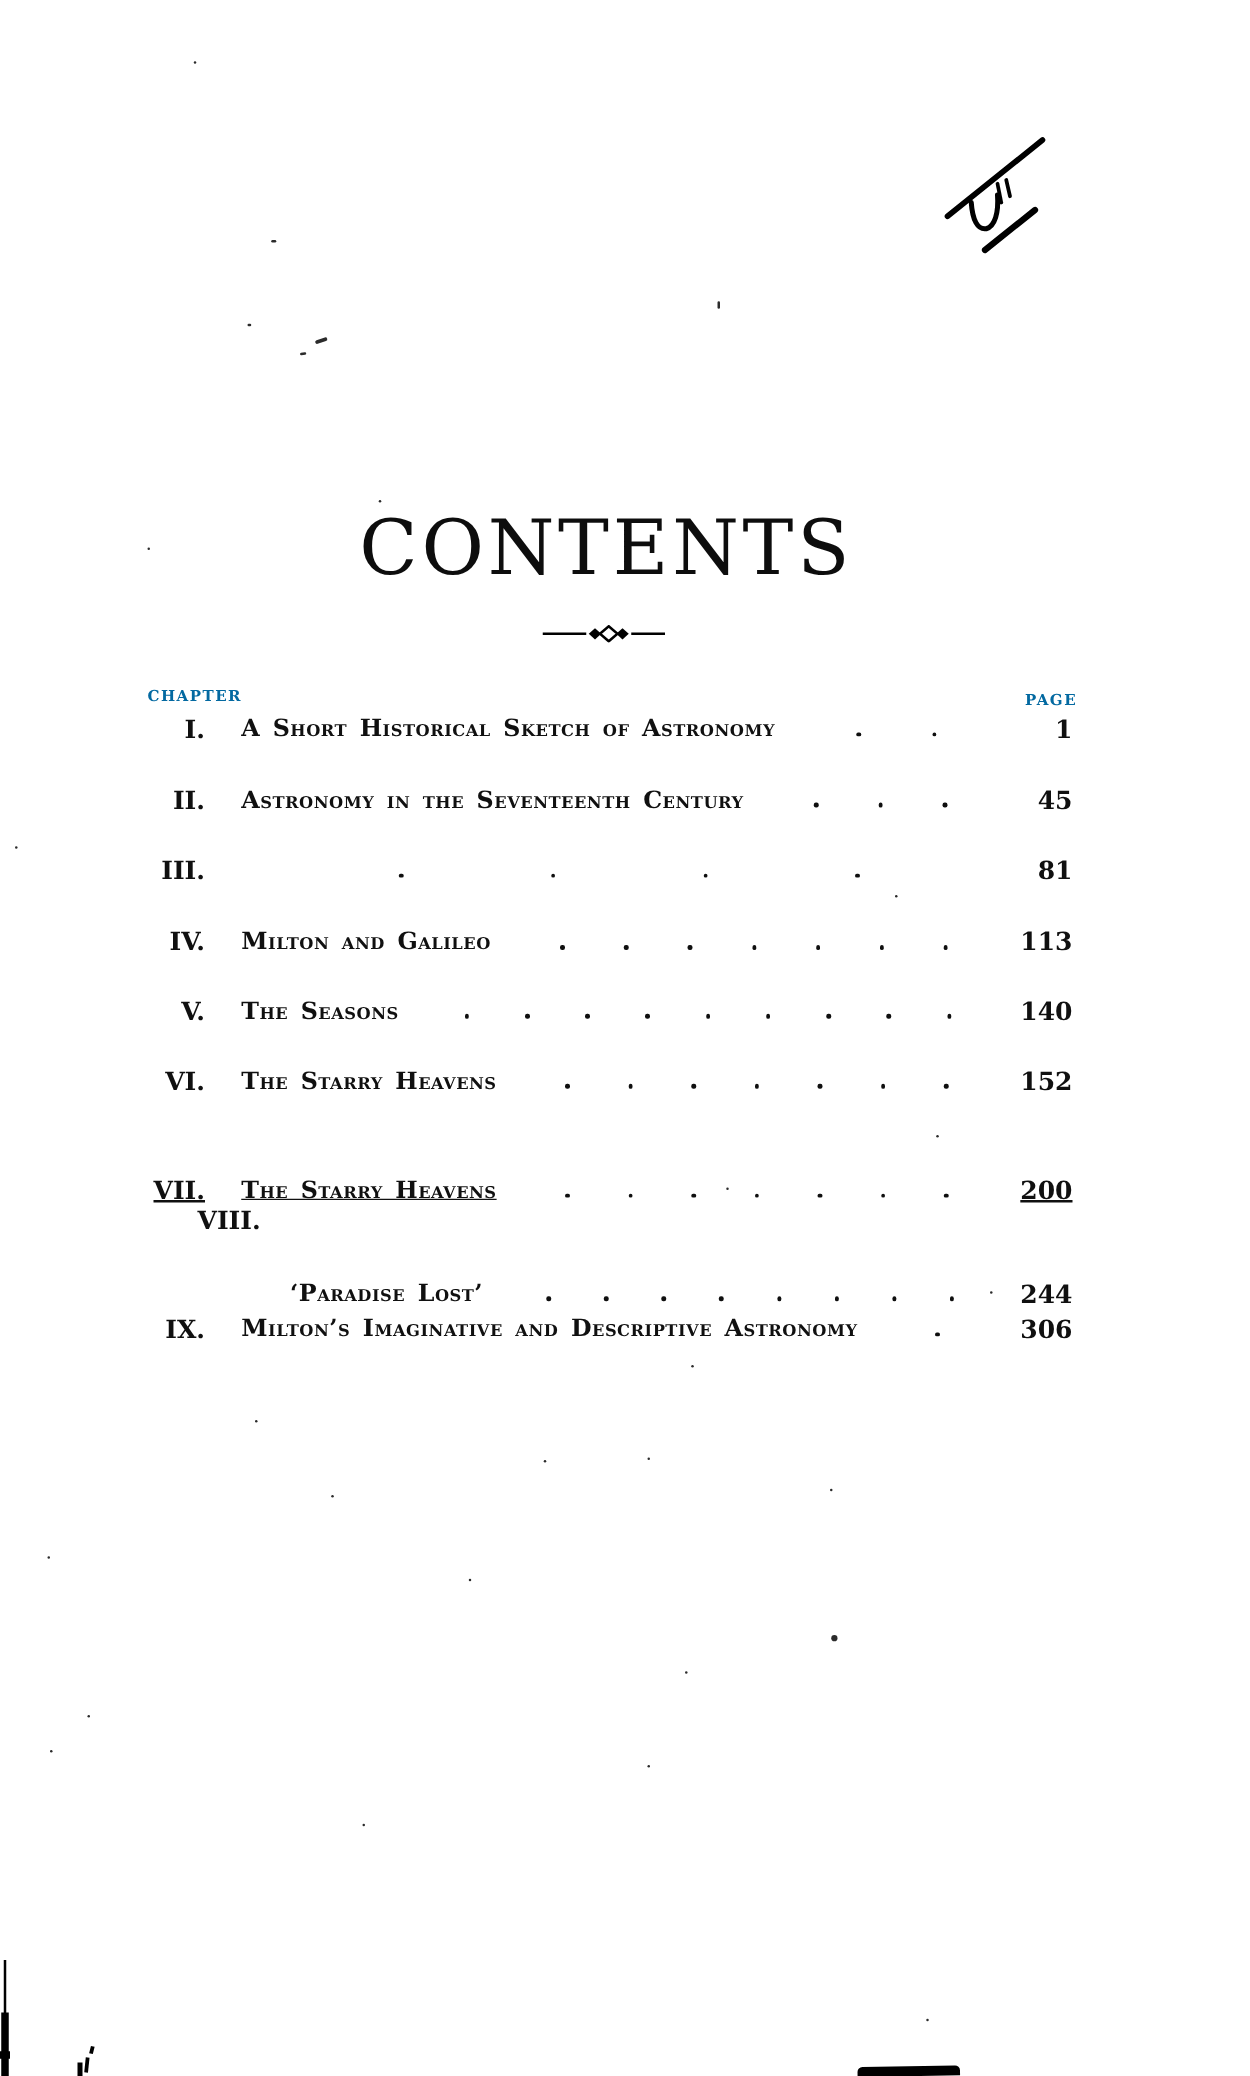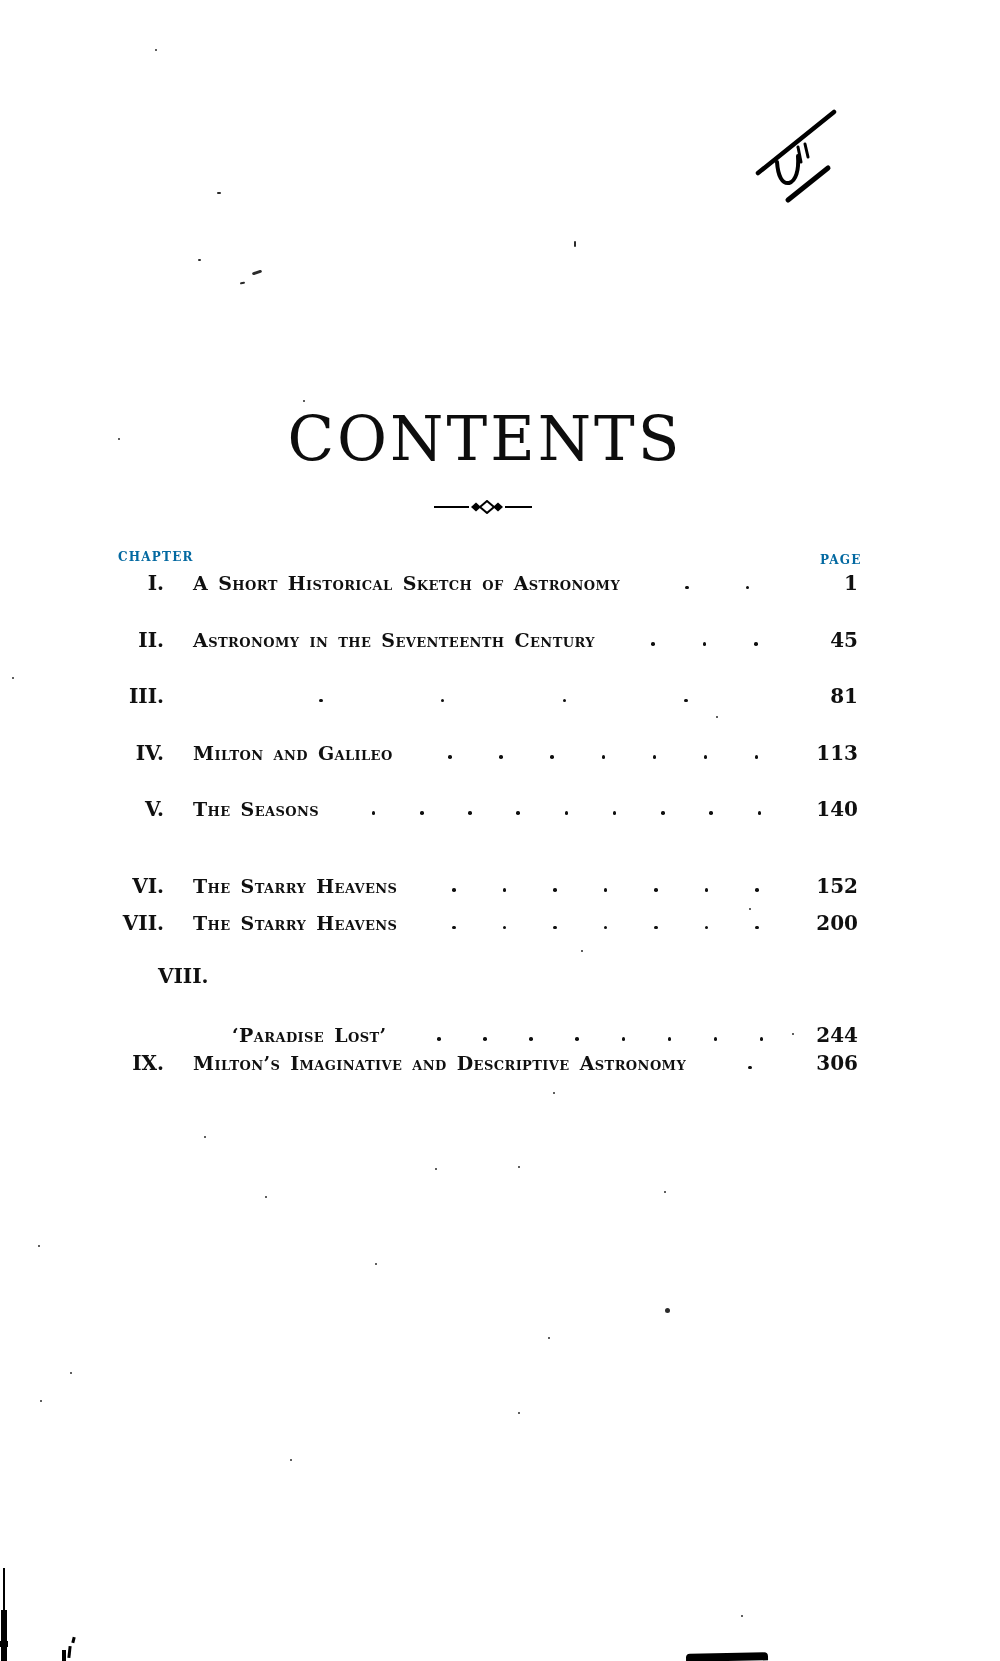--- a/index.html
+++ b/index.html
@@ -91,21 +91,21 @@
     <div class="toc-row" style="top: 685px;">
       <span class="toc-num">III.</span>
       <div class="dot-leader">
         <i class="leader-dot"></i>
         <i class="leader-dot"></i>
         <i class="leader-dot"></i>
         <i class="leader-dot"></i>
       </div>
       <span class="toc-page">81</span>
     </div>
-    <div class="toc-row" style="top: 741.5px;">
+    <div class="toc-row" style="top: 741.5px; align-items: center;">
       <span class="toc-num">IV.</span>
       <span class="toc-title">Milton and Galileo</span>
       <div class="dot-leader">
         <i class="leader-dot"></i>
         <i class="leader-dot"></i>
         <i class="leader-dot"></i>
         <i class="leader-dot"></i>
         <i class="leader-dot"></i>
         <i class="leader-dot"></i>
         <i class="leader-dot"></i>
@@ -121,35 +121,35 @@
         <i class="leader-dot"></i>
         <i class="leader-dot"></i>
         <i class="leader-dot"></i>
         <i class="leader-dot"></i>
         <i class="leader-dot"></i>
         <i class="leader-dot"></i>
         <i class="leader-dot"></i>
       </div>
       <span class="toc-page">140</span>
     </div>
-    <div class="toc-row" style="top: 853.5px; margin-top: 21px;">
+    <div class="toc-row" style="top: 853.5px;">
       <span class="toc-num">VI.</span>
       <span class="toc-title">The Starry Heavens</span>
       <div class="dot-leader">
         <i class="leader-dot"></i>
         <i class="leader-dot"></i>
         <i class="leader-dot"></i>
         <i class="leader-dot"></i>
         <i class="leader-dot"></i>
         <i class="leader-dot"></i>
         <i class="leader-dot"></i>
       </div>
       <span class="toc-page">152</span>
     </div>
-    <div class="toc-row" style="top: 912px;">
+    <div class="toc-row" style="top: 941px; text-decoration: underline;">
       <span class="toc-num">VII.</span>
       <span class="toc-title">The Starry Heavens</span>
       <div class="dot-leader">
         <i class="leader-dot"></i>
         <i class="leader-dot"></i>
         <i class="leader-dot"></i>
         <i class="leader-dot"></i>
         <i class="leader-dot"></i>
         <i class="leader-dot"></i>
         <i class="leader-dot"></i>

